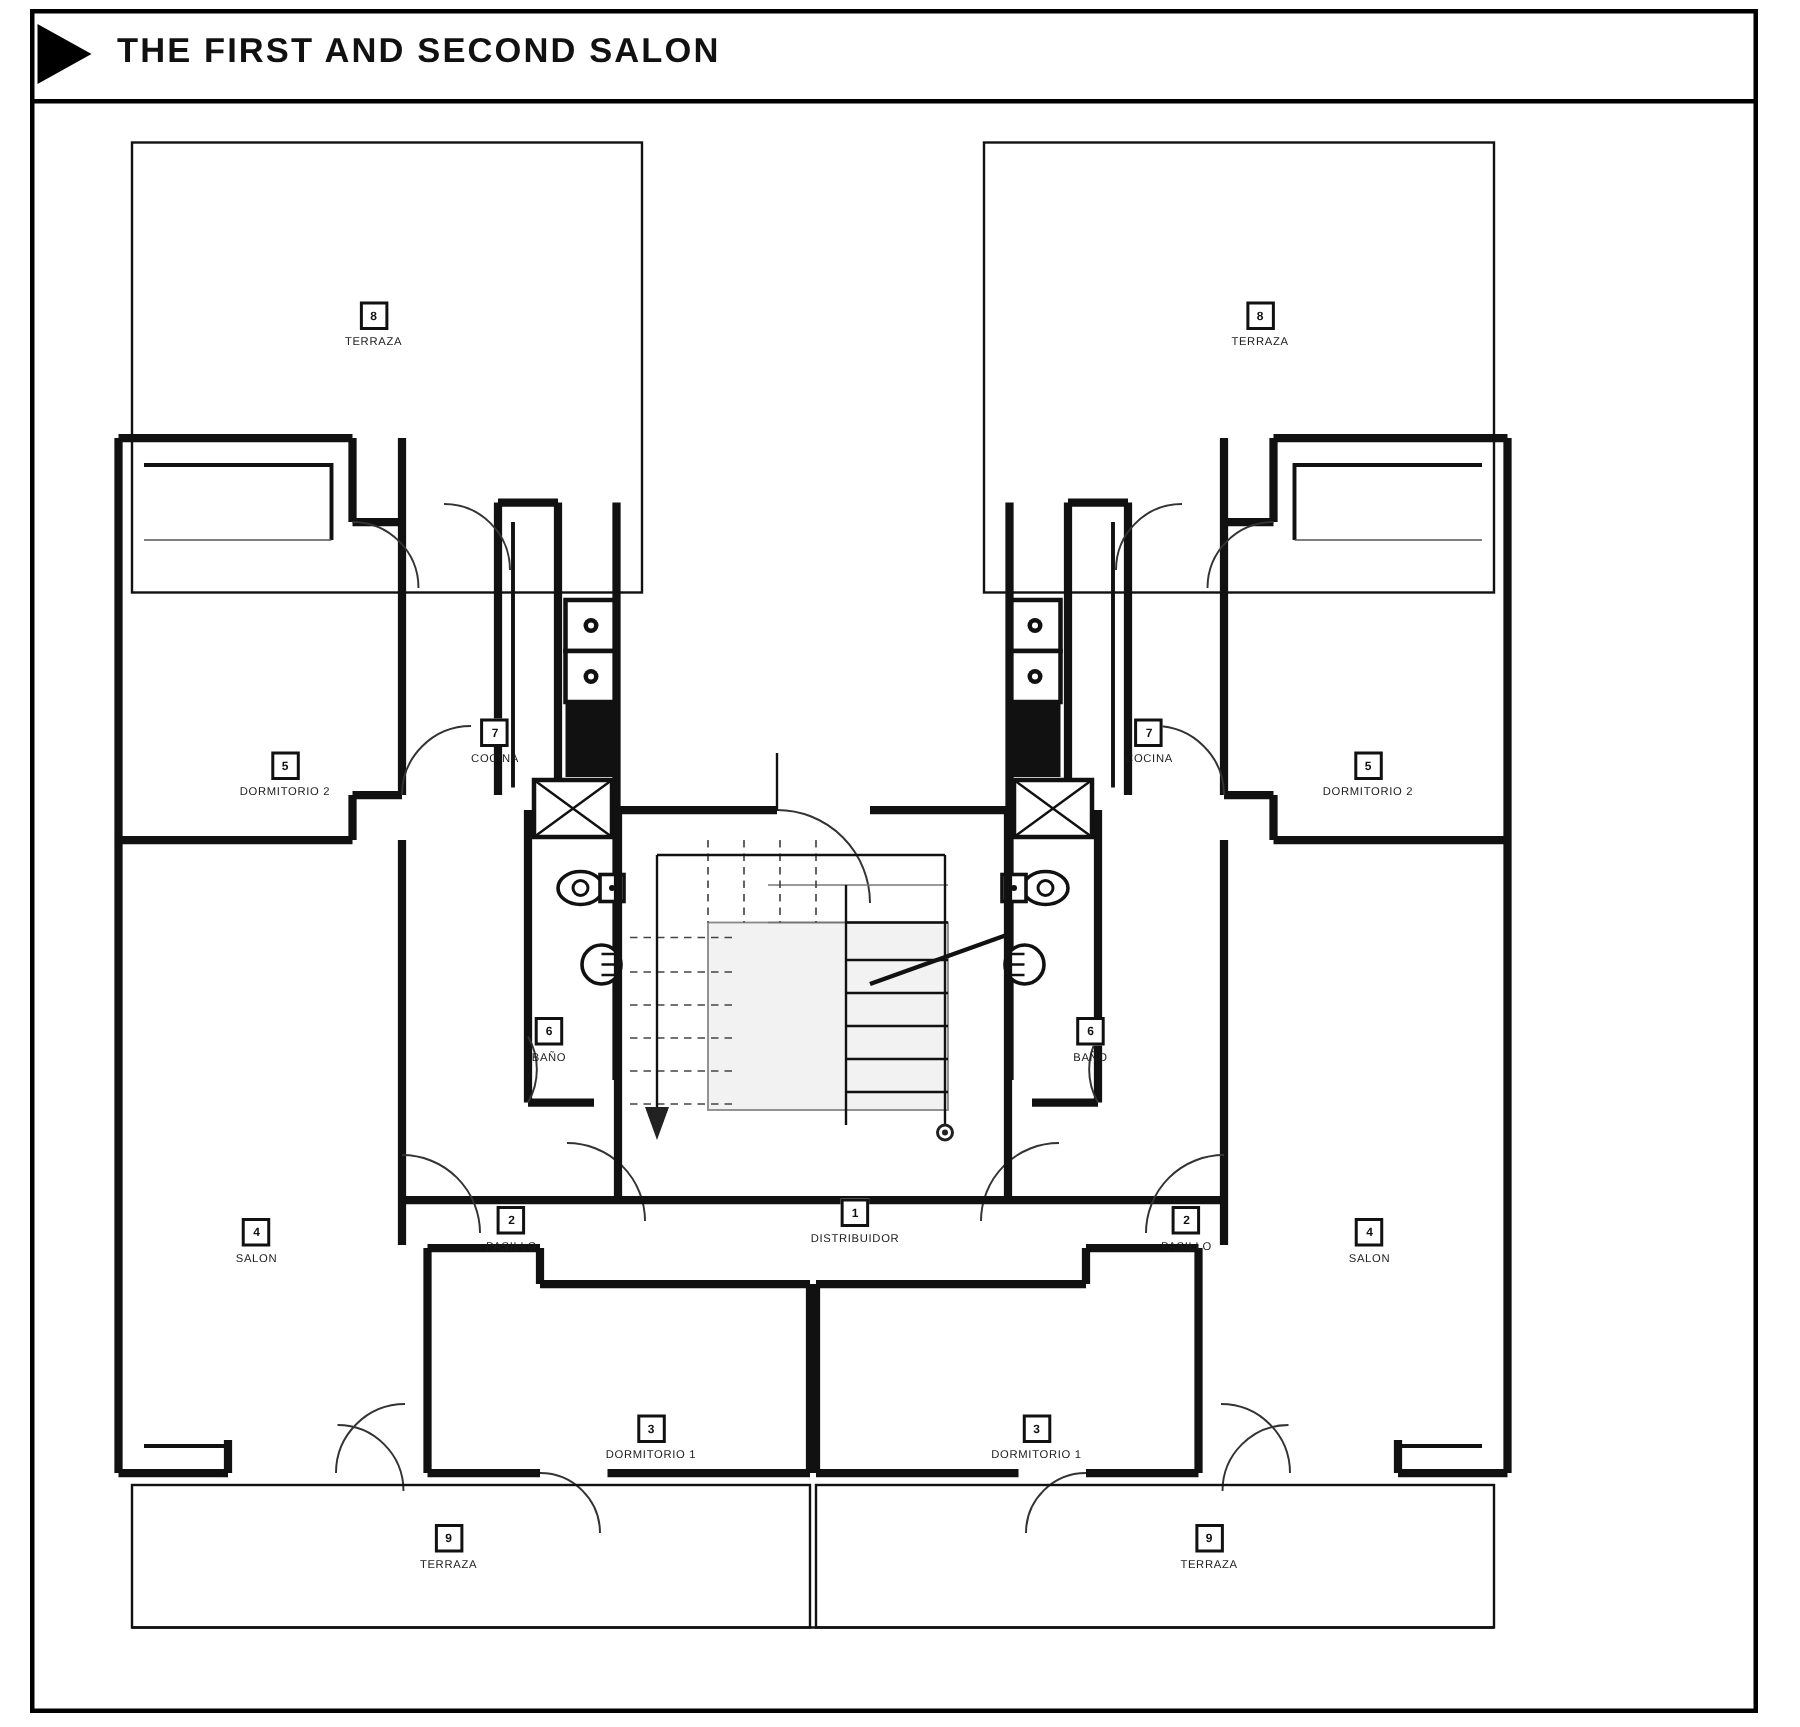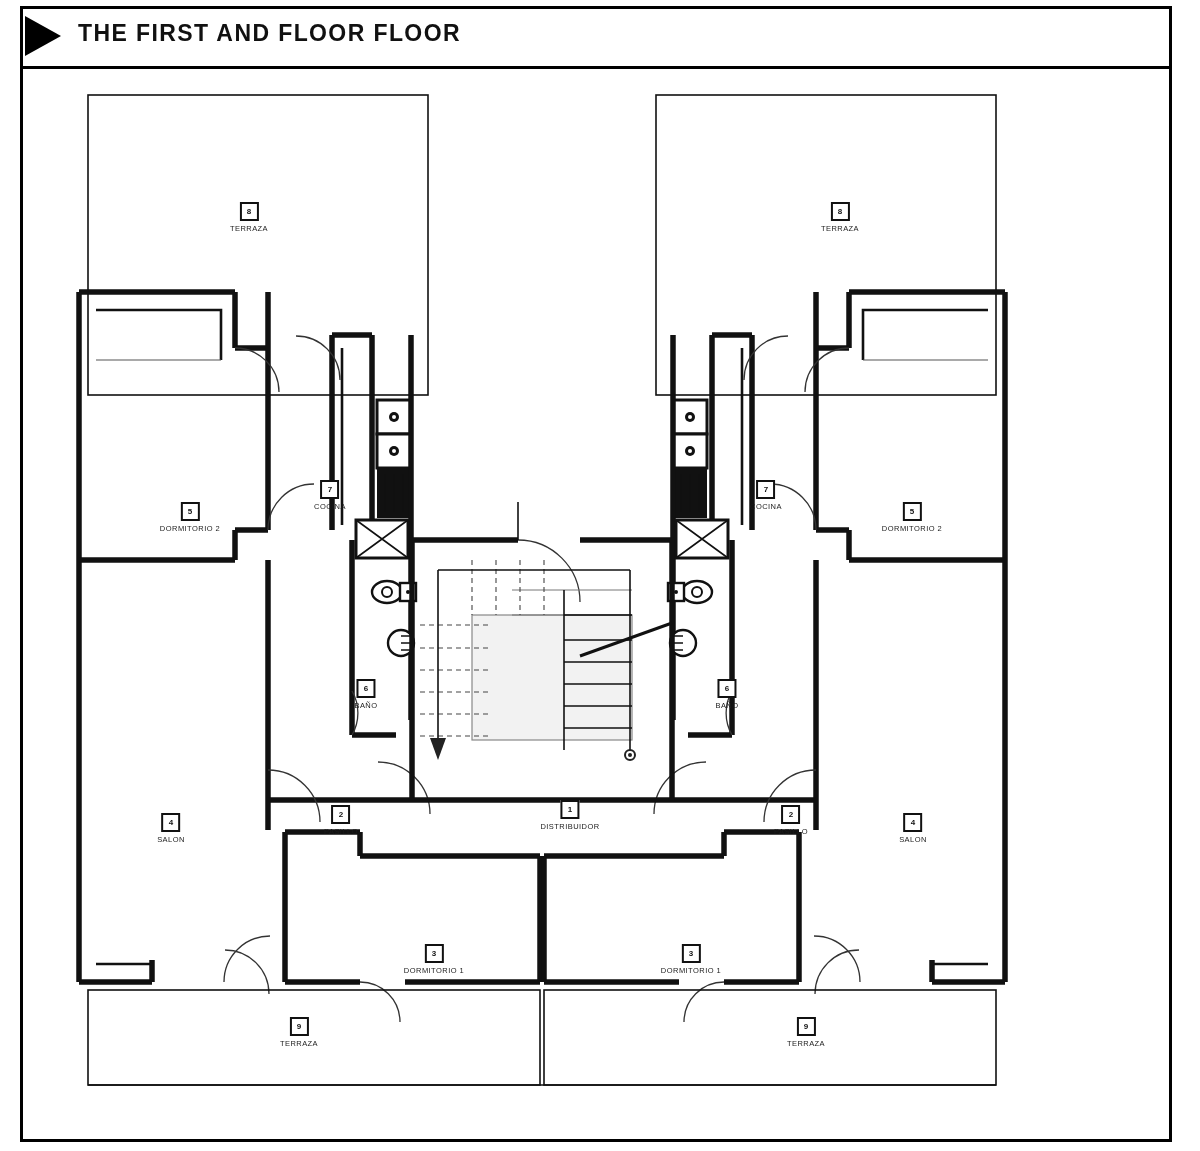--- a/index.html
+++ b/index.html
@@ -112,21 +112,21 @@
   }
 </style>
 </head>
 <body>
 
 <div id="page">
 
   <div id="outer-frame"></div>
   <div id="header-rule"></div>
   <div id="title-triangle"></div>
-  <div id="page-title">THE FIRST AND FLOOR FLOOR</div>
+  <div id="page-title">THE FIRST AND SECOND SALON</div>
 
   <div id="plan-canvas">
     <svg id="plan-svg" width="1152" height="1070" viewBox="0 0 1152 1070" xmlns="http://www.w3.org/2000/svg">
       <defs>
         <style>
           .w  { fill:none; stroke:#111; stroke-width:5.5; }
           .wt { fill:none; stroke:#111; stroke-width:2.6; }
           .wx { fill:none; stroke:#111; stroke-width:1.6; }
           .wth{ fill:none; stroke:#555; stroke-width:1.1; }
           .arc{ fill:none; stroke:#333; stroke-width:1.3; }

